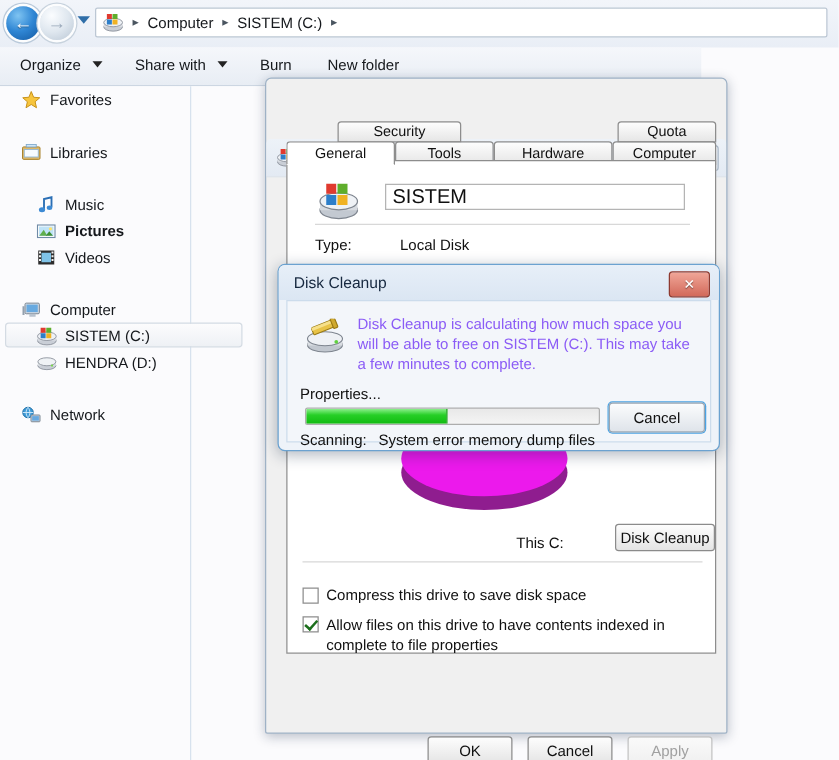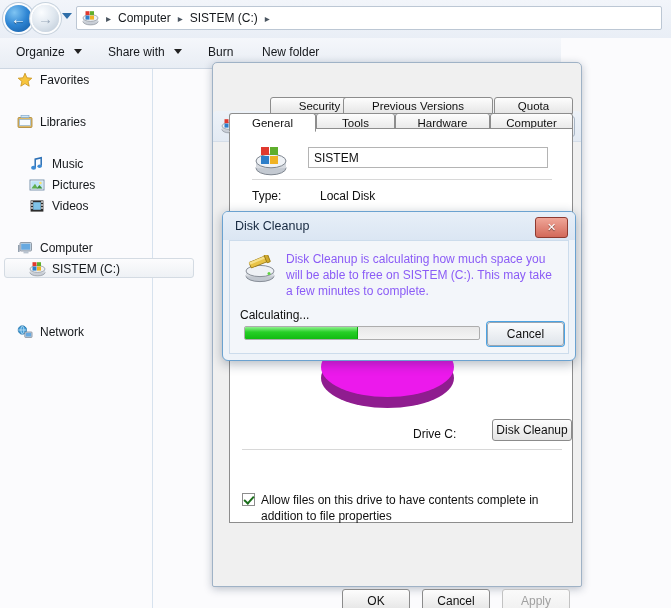--- a/index.html
+++ b/index.html
@@ -80,21 +80,21 @@
     font-size:11.5px;color:#101010;}
   .tab.row2{top:16px;height:19px;}
   .tab.active{background:#ffffff;border-bottom:1px solid #ffffff;z-index:5;font-weight:normal;}
 
   .tabpage{position:absolute;left:16px;top:65px;width:344px;height:395px;
     background:#ffffff;border:1px solid #8d8d8d;box-sizing:border-box;}
 
   .vol-ico{position:absolute;left:24px;top:16px;width:34px;height:32px;}
   .vol-input{position:absolute;left:78px;top:18px;width:240px;height:21px;
     background:#fff;border:1px solid #b4b4b4;box-sizing:border-box;
-    font-size:12px;color:#101010;padding:2px 5px;font-family:"Liberation Sans",sans-serif;}
+    font-size:16px;color:#101010;padding:2px 5px;font-family:"Liberation Sans",sans-serif;}
   .hr{position:absolute;height:1px;background:#d8d8d8;}
   .row-label{position:absolute;font-size:12px;color:#101010;white-space:nowrap;}
 
   .pie{position:absolute;left:91px;top:208px;width:133px;height:74px;}
   .pie-base{position:absolute;left:0;top:11px;width:133px;height:60px;
     background:#8f1d8f;border-radius:50%;}
   .pie-top{position:absolute;left:0;top:0;width:133px;height:60px;
     background:#ec19ec;border-radius:50%;}
 
   .drivec{position:absolute;left:183px;top:298px;font-size:12px;color:#101010;}
@@ -225,21 +225,21 @@
       <span class="ico">
         <svg width="16" height="16" viewBox="0 0 16 16">
           <path d="M6.2 11.4V3.2l6-1.4v8" fill="none" stroke="#2b6fb5" stroke-width="1.5"></path>
           <ellipse cx="4.6" cy="11.7" rx="2.5" ry="2" fill="#3d8ad4"></ellipse>
           <ellipse cx="10.6" cy="10.2" rx="2.2" ry="1.8" fill="#3d8ad4"></ellipse>
         </svg>
       </span>
       <span>Music</span>
     </div>
 
-    <div class="nav-row" style="left:29px;top:117px;">
+    <div class="nav-row" style="left:29px;top:117px;font-weight:bold;">
       <span class="ico">
         <svg width="16" height="16" viewBox="0 0 16 16">
           <rect x="1" y="3" width="14" height="10" fill="#ffffff" stroke="#6f8aa6" stroke-width=".9"></rect>
           <rect x="2.2" y="4.2" width="11.6" height="7.6" fill="#bfe3f7"></rect>
           <polygon points="2.4,11.6 6,6.8 8.8,11.6" fill="#5fae4d"></polygon>
           <polygon points="7.6,11.6 10.4,8 13.4,11.6" fill="#3f8f34"></polygon>
           <circle cx="11.4" cy="6" r="1.3" fill="#ffe26a"></circle>
         </svg>
       </span>
       <span>Pictures</span>
@@ -284,20 +284,31 @@
           <ellipse cx="8.5" cy="8" rx="7.5" ry="3.4" fill="#eef1f5" stroke="#8a909a" stroke-width=".7"></ellipse>
           <rect x="3.5" y="1.2" width="4" height="4" fill="#e03a2f"></rect>
           <rect x="8" y="1.2" width="4" height="4" fill="#5fae2c"></rect>
           <rect x="3.5" y="5.6" width="4" height="4" fill="#2d7ec9"></rect>
           <rect x="8" y="5.6" width="4" height="4" fill="#f0b223"></rect>
         </svg>
       </span>
       <span>SISTEM (C:)</span>
     </div>
 
+    <div class="nav-row" style="left:29px;top:222px;">
+      <span class="ico">
+        <svg width="17" height="16" viewBox="0 0 17 16">
+          <ellipse cx="8.5" cy="10.5" rx="7.2" ry="3.2" fill="#c9ced6" stroke="#8a909a" stroke-width=".7"></ellipse>
+          <rect x="1.3" y="7.4" width="14.4" height="3.2" fill="#dde1e6"></rect>
+          <ellipse cx="8.5" cy="7.4" rx="7.2" ry="3.2" fill="#eff2f5" stroke="#8a909a" stroke-width=".7"></ellipse>
+          <circle cx="12.6" cy="10.4" r=".9" fill="#78d64a"></circle>
+        </svg>
+      </span>
+      <span>HENDRA (D:)</span>
+    </div>
 
     <div class="nav-row" style="left:17px;top:264px;">
       <span class="ico">
         <svg width="16" height="16" viewBox="0 0 16 16">
           <circle cx="5.4" cy="6" r="4.2" fill="#3f9ad6" stroke="#1e6fa6" stroke-width=".8"></circle>
           <path d="M1.2 6h8.4M5.4 1.8c2 2.6 2 5.8 0 8.4M5.4 1.8c-2 2.6-2 5.8 0 8.4" fill="none" stroke="#d9eefb" stroke-width=".7"></path>
           <rect x="7.8" y="8" width="7.2" height="5.4" rx=".6" fill="#cfd7e0" stroke="#7b8794" stroke-width=".8"></rect>
           <rect x="8.7" y="8.9" width="5.4" height="3.6" fill="#67a9e0"></rect>
         </svg>
       </span>
@@ -321,21 +332,20 @@
       </svg>
     </span>
     <span class="prop-title-txt">SISTEM (C:) Properties</span>
     <div class="prop-close">
       <span>✕</span>
     </div>
   </div>
 
   <div class="tabstrip">
     <div class="tab" style="left:28px;top:0;width:99px;margin-left:13px;">Security</div>
-    <div class="tab" style="left:114px;top:0;width:150px;">Previous Versions</div>
     <div class="tab" style="left:265px;top:0;width:79px;">Quota</div>
 
     <div class="tab row2 active" style="left:0;width:87px;">General</div>
     <div class="tab row2" style="left:87px;width:79px;">Tools</div>
     <div class="tab row2" style="left:166px;width:95px;">Hardware</div>
     <div class="tab row2" style="left:261px;width:83px;">Computer</div>
   </div>
 
   <div class="tabpage">
 
@@ -356,30 +366,34 @@
     <div class="hr" style="left:22px;top:50px;width:300px;"></div>
 
     <span class="row-label" style="left:22px;top:60px;">Type:</span>
     <span class="row-label" style="left:90px;top:60px;">Local Disk</span>
 
     <div class="pie">
       <div class="pie-base"></div>
       <div class="pie-top"></div>
     </div>
 
-    <span class="drivec">Drive C:</span>
+    <span class="drivec">This C:</span>
 
     <div class="btn btn-cleanup">Disk Cleanup</div>
 
     <div class="hr" style="left:12px;top:320px;width:320px;"></div>
 
+    <div class="chk-row" style="left:12px;top:340px;width:318px;">
+      <span class="chk"></span>
+      <span>Compress this drive to save disk space</span>
+    </div>
 
     <div class="chk-row" style="left:12px;top:363px;width:318px;line-height:16px;">
       <span class="chk on"></span>
-      <span>Allow files on this drive to have contents complete in addition to file properties</span>
+      <span>Allow files on this drive to have contents indexed in complete to file properties</span>
     </div>
   </div>
 
   <div class="btn footer-btn" style="left:129px;">OK</div>
   <div class="btn footer-btn" style="left:209px;">Cancel</div>
   <div class="btn footer-btn disabled" style="left:289px;">Apply</div>
 </div>
 
 <div id="dcdlg">
 
@@ -401,22 +415,26 @@
         <g transform="rotate(-22 18 8)">
           <rect x="8" y="3.4" width="17" height="6" rx="1" fill="#e8c347" stroke="#9a7a14" stroke-width=".9"></rect>
           <rect x="8" y="3.4" width="17" height="2.4" fill="#f6e08a"></rect>
           <rect x="24.6" y="2.2" width="3.6" height="8.4" rx=".8" fill="#cfa92e" stroke="#9a7a14" stroke-width=".9"></rect>
         </g>
       </svg>
     </span>
 
     <div class="dc-msg">Disk Cleanup is calculating how much space you will be able to free on SISTEM (C:). This may take a few minutes to complete.</div>
 
-    <span class="dc-calc">Calculating...</span>
+    <span class="dc-calc">Properties...</span>
 
     <div class="pbar">
       <div class="pfill" id="pfill" style="width: 48%;"></div>
     </div>
 
+    <div class="dc-scan">
+      <span>Scanning:</span>
+      <span style="margin-left:6px;">System error memory dump files</span>
+    </div>
 
     <div class="dc-cancel">Cancel</div>
   </div>
 </div>
 
 </body></html>

